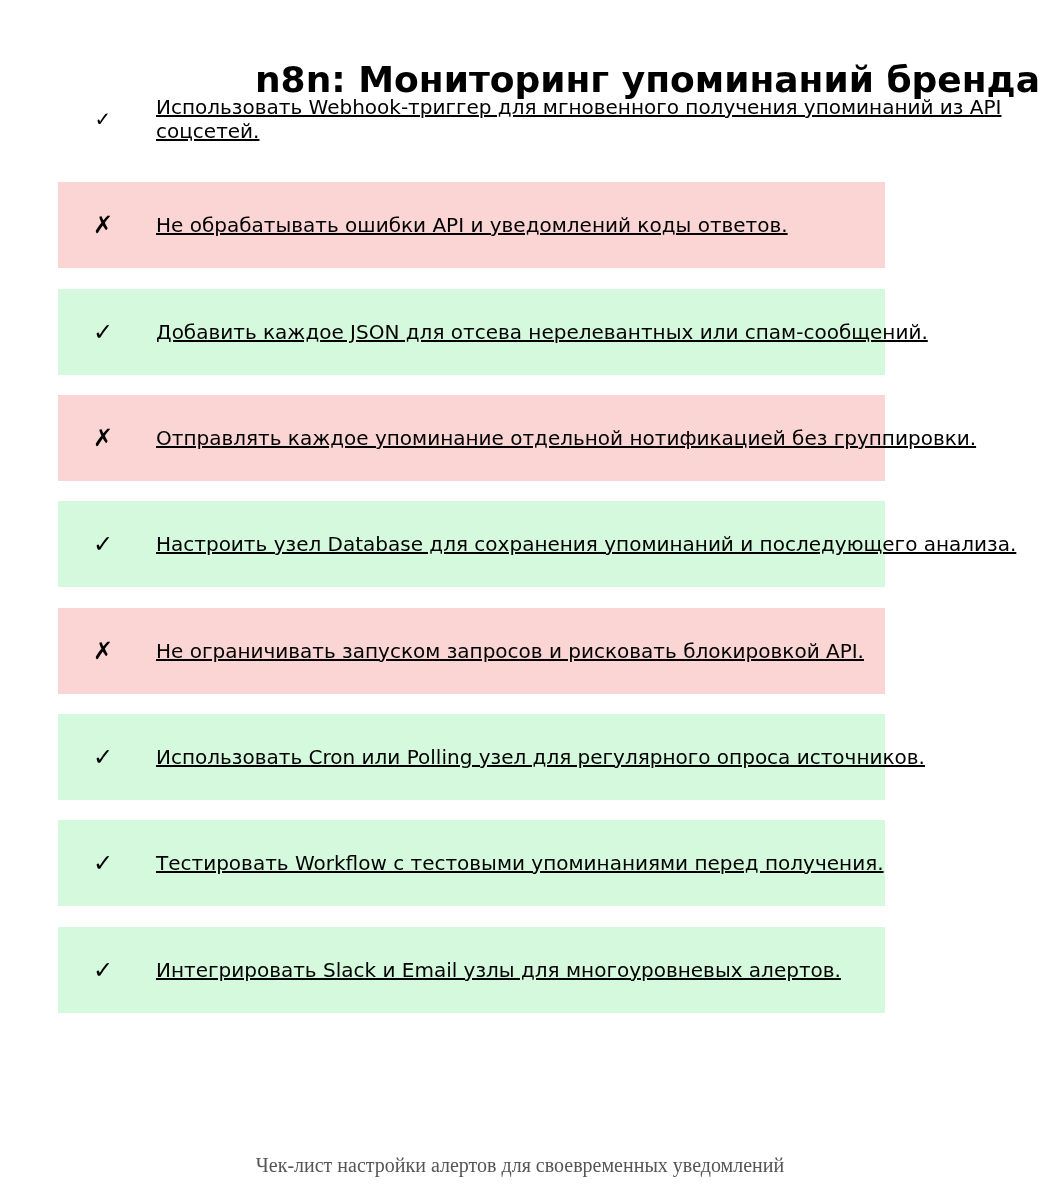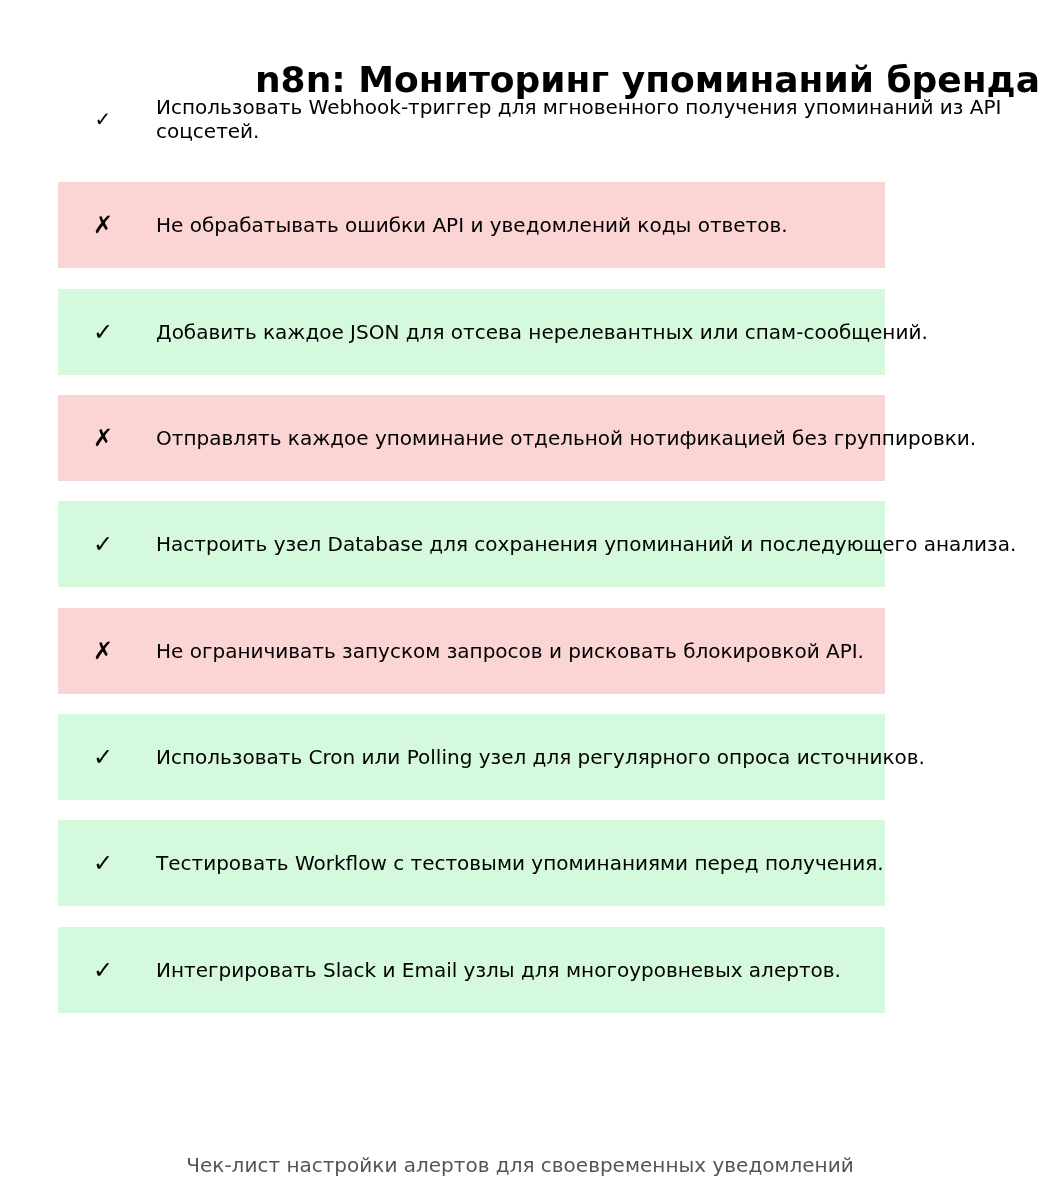--- a/index.html
+++ b/index.html
@@ -61,31 +61,33 @@
       position: absolute;
       left: 98px;
       top: 0;
       width: 880px;
       height: 86px;
       display: flex;
       align-items: center;
       font-size: 20px;
       line-height: 24px;
       z-index: 2;
+      text-decoration: underline;
     }
     .row .text span { display: block; }
     .footer {
       position: absolute;
       left: 0;
       top: 1152px;
       width: 1040px;
       text-align: center;
       font-size: 20px;
       line-height: 26px;
       color: #555555;
+      font-family: Liberation Serif, serif;
     }
   </style>
 </head>
 <body>
 
 <h1 class="title">n8n: Мониторинг упоминаний бренда</h1>
 
 <div class="list">
   <div class="row plain" style="top:76px;">
     <span class="icon">✓</span>

